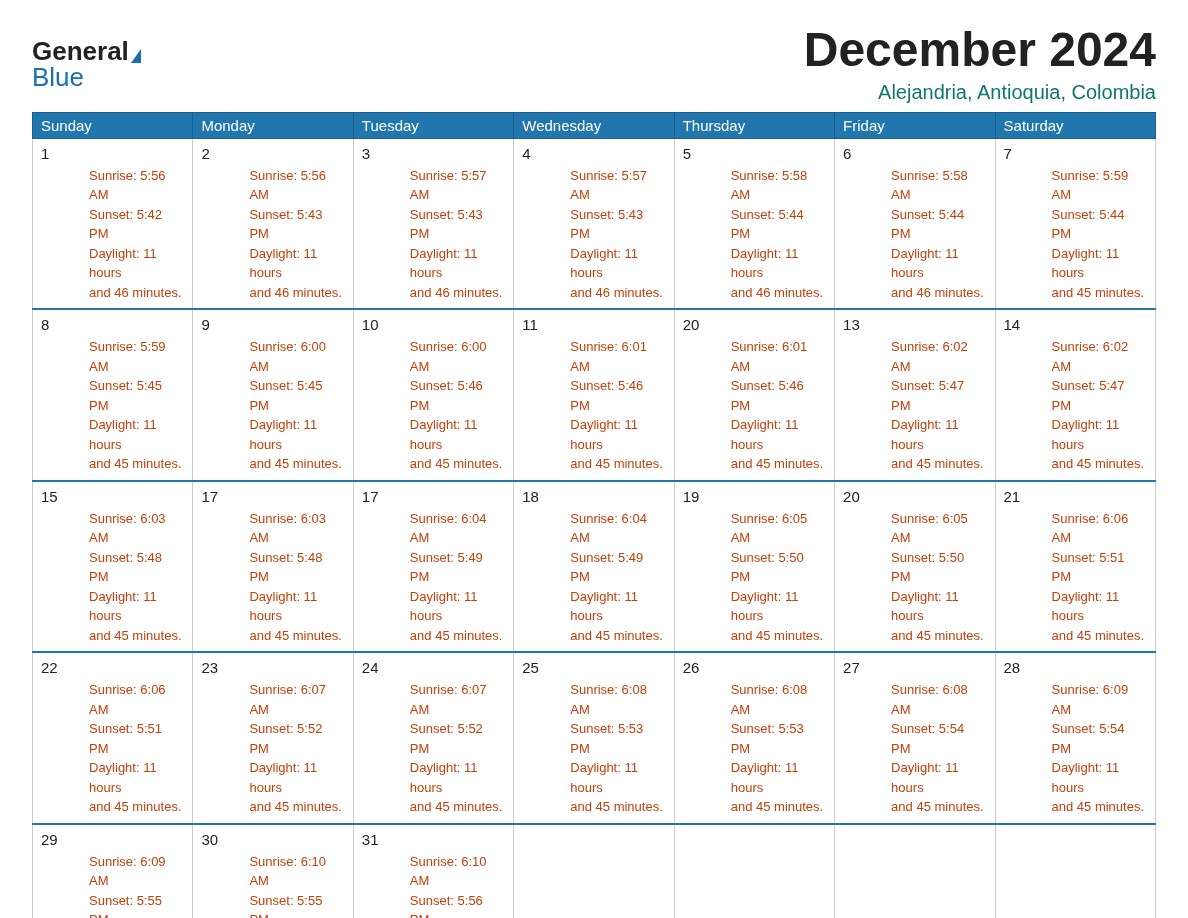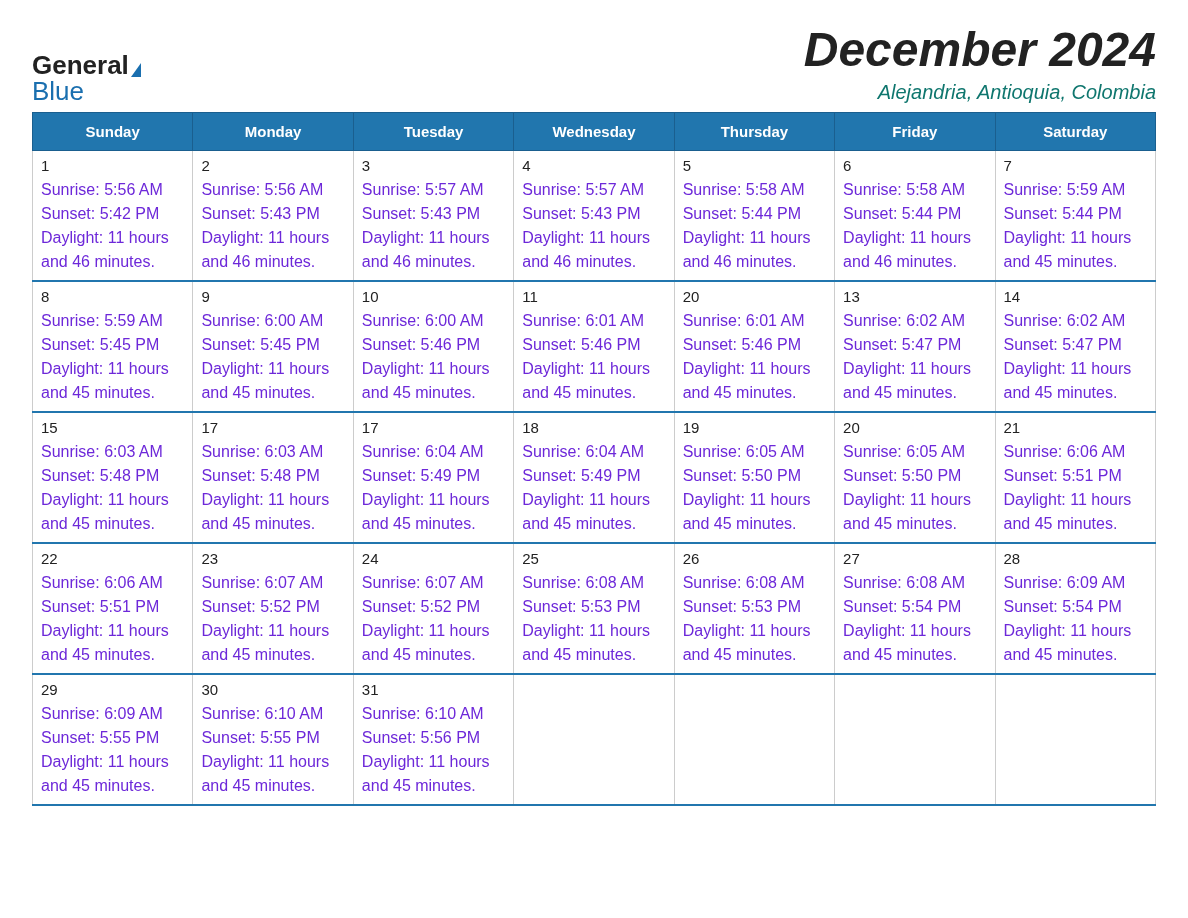--- a/index.html
+++ b/index.html
@@ -5,21 +5,21 @@
     * { box-sizing: border-box; margin: 0; padding: 0; }
     body {
       font-family: Arial, sans-serif;
       background: #fff;
       padding: 24px 32px;
       color: #222;
     }
     .header-row {
       display: flex;
       justify-content: space-between;
-      align-items: flex-end;
+      align-items: center;
       margin-bottom: 3px;
     }
     .logo {
       display: flex;
       flex-direction: column;
       align-items: flex-start;
     }
     .logo-text-general {
       font-size: 26px;
       font-weight: bold;
@@ -36,21 +36,20 @@
       display: inline-block;
       width: 0;
       height: 0;
       border-left: 10px solid transparent;
       border-bottom: 14px solid #1a6faf;
       margin-left: 2px;
       vertical-align: middle;
     }
     .title-block {
       text-align: right;
-      font-style: italic;
     }
     .month-title {
       font-size: 48px;
       font-weight: bold;
       color: #222;
       line-height: 1.1;
     }
     .location-title {
       font-size: 20px;
       color: #0f766e;
@@ -59,47 +58,48 @@
     table {
       width: 100%;
       border-collapse: collapse;
       margin-top: 8px;
     }
     thead tr {
       background-color: #2176ae;
       color: #fff;
     }
     thead th {
-      padding: 10px 8px;
+      padding: 4px 8px;
       font-size: 15px;
-      font-weight: bold;
-      text-align: center;
+      font-weight: normal;
+      text-align: left;
       border: 1px solid #1a5f8f;
     }
     tbody td {
       vertical-align: top;
       padding: 6px 8px;
       font-size: 13px;
       border: 1px solid #ccc;
       min-height: 90px;
       width: 14.28%;
     }
     tbody tr {
       border-bottom: 2px solid #2176ae;
     }
     .day-number {
       font-size: 15px;
       font-weight: normal;
       margin-bottom: 4px;
       display: block;
     }
     .day-info {
-      font-size: 16px;
+      font-size: 13px;
       line-height: 1.5;
-      color: #6d28d9;
+      color: #c2410c;
+      margin-left: 48px;
     }
     .empty-cell {
       background: #fff;
     }
     tbody tr:last-child {
       border-bottom: 2px solid #2176ae;
       border-radius: 17px;
     }
   </style>
 </head>

